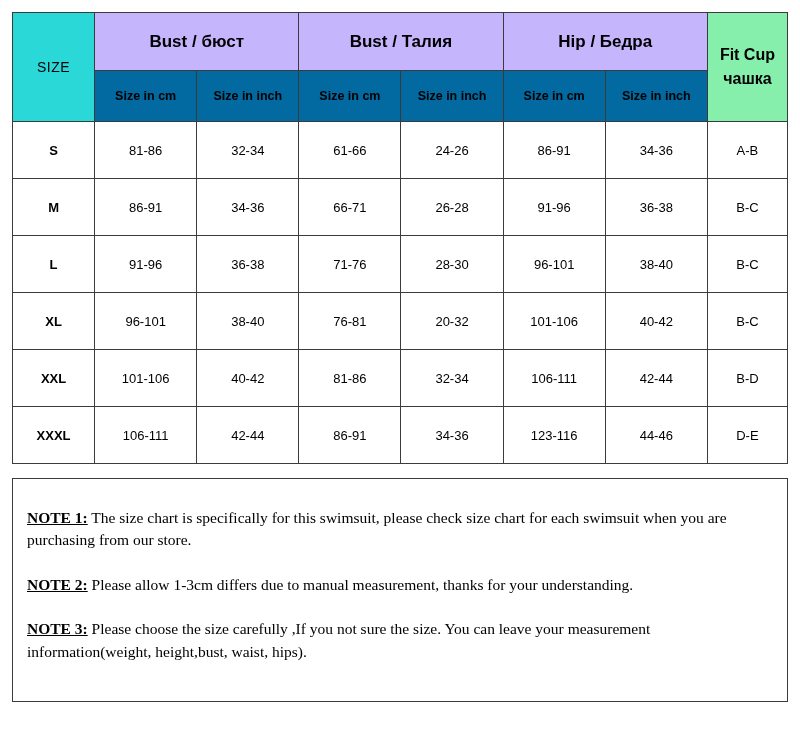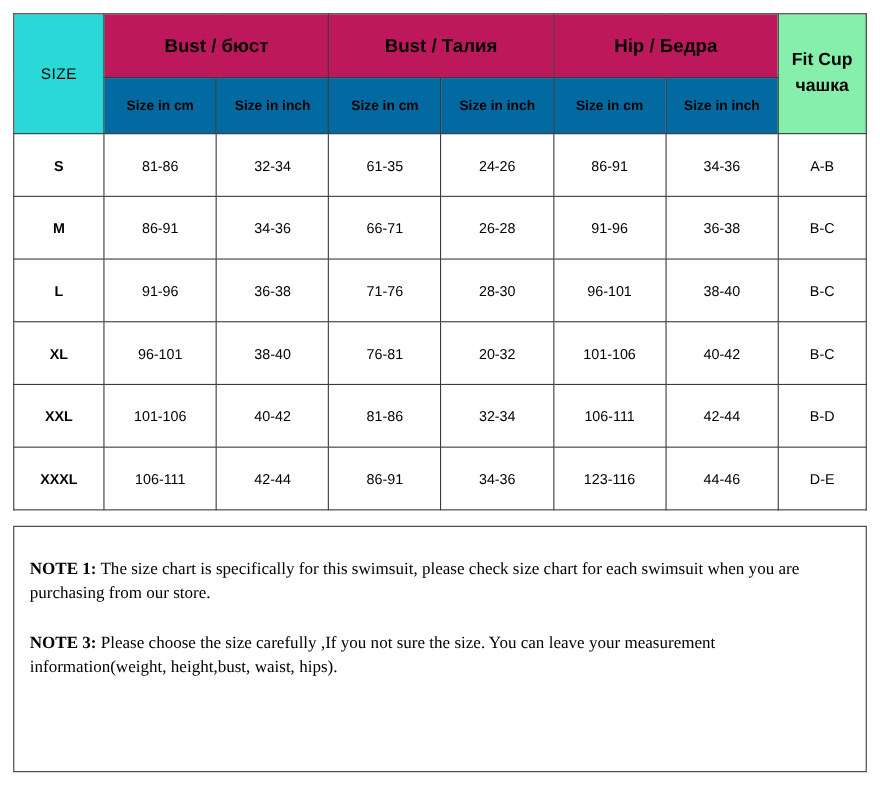--- a/index.html
+++ b/index.html
@@ -36,21 +36,21 @@
   .col-fit  { width: 80px; }
 
   .hdr-size {
     background: #2ad8d8;
     font-weight: normal;
     font-size: 14px;
     letter-spacing: 0.5px;
     height: 103px;
   }
   .hdr-group {
-    background: #be185d;
+    background: #c4b5fd;
     font-size: 17px;
     height: 55px;
   }
   .hdr-fit {
     background: #86efac;
     font-size: 16px;
     line-height: 1.5;
     height: 103px;
   }
   .hdr-sub {
@@ -77,20 +77,21 @@
   }
   .note-p {
     font-family: "Liberation Serif", serif;
     font-size: 15.5px;
     line-height: 1.45;
     margin: 0 0 22px 0;
   }
   .note-p:last-child { margin-bottom: 0; }
   .note-lbl {
     font-weight: bold;
+    text-decoration: underline;
   }
 </style>
 </head>
 <body>
 
 <div class="page">
 
   <table class="size-table">
     <colgroup>
       <col class="col-size">
@@ -120,21 +121,21 @@
         <th class="hdr-sub">Size in inch</th>
         <th class="hdr-sub">Size in cm</th>
         <th class="hdr-sub">Size in inch</th>
       </tr>
     </thead>
     <tbody>
       <tr>
         <td class="cell row-label">S</td>
         <td class="cell">81-86</td>
         <td class="cell">32-34</td>
-        <td class="cell">61-35</td>
+        <td class="cell">61-66</td>
         <td class="cell">24-26</td>
         <td class="cell">86-91</td>
         <td class="cell">34-36</td>
         <td class="cell">A-B</td>
       </tr>
       <tr>
         <td class="cell row-label">M</td>
         <td class="cell">86-91</td>
         <td class="cell">34-36</td>
         <td class="cell">66-71</td>
@@ -184,17 +185,20 @@
         <td class="cell">D-E</td>
       </tr>
     </tbody>
   </table>
 
   <div class="notes">
     <p class="note-p">
       <span class="note-lbl">NOTE 1:</span><span> The size chart is specifically for this swimsuit, please check size chart for each swimsuit when you are purchasing from our store.</span>
     </p>
     <p class="note-p">
+      <span class="note-lbl">NOTE 2:</span><span> Please allow 1-3cm differs due to manual measurement, thanks for your understanding.</span>
+    </p>
+    <p class="note-p">
       <span class="note-lbl">NOTE 3:</span><span> Please choose the size carefully ,If you not sure the size. You can leave your measurement information(weight, height,bust, waist, hips).</span>
     </p>
   </div>
 
 </div>
 
 </body></html>

